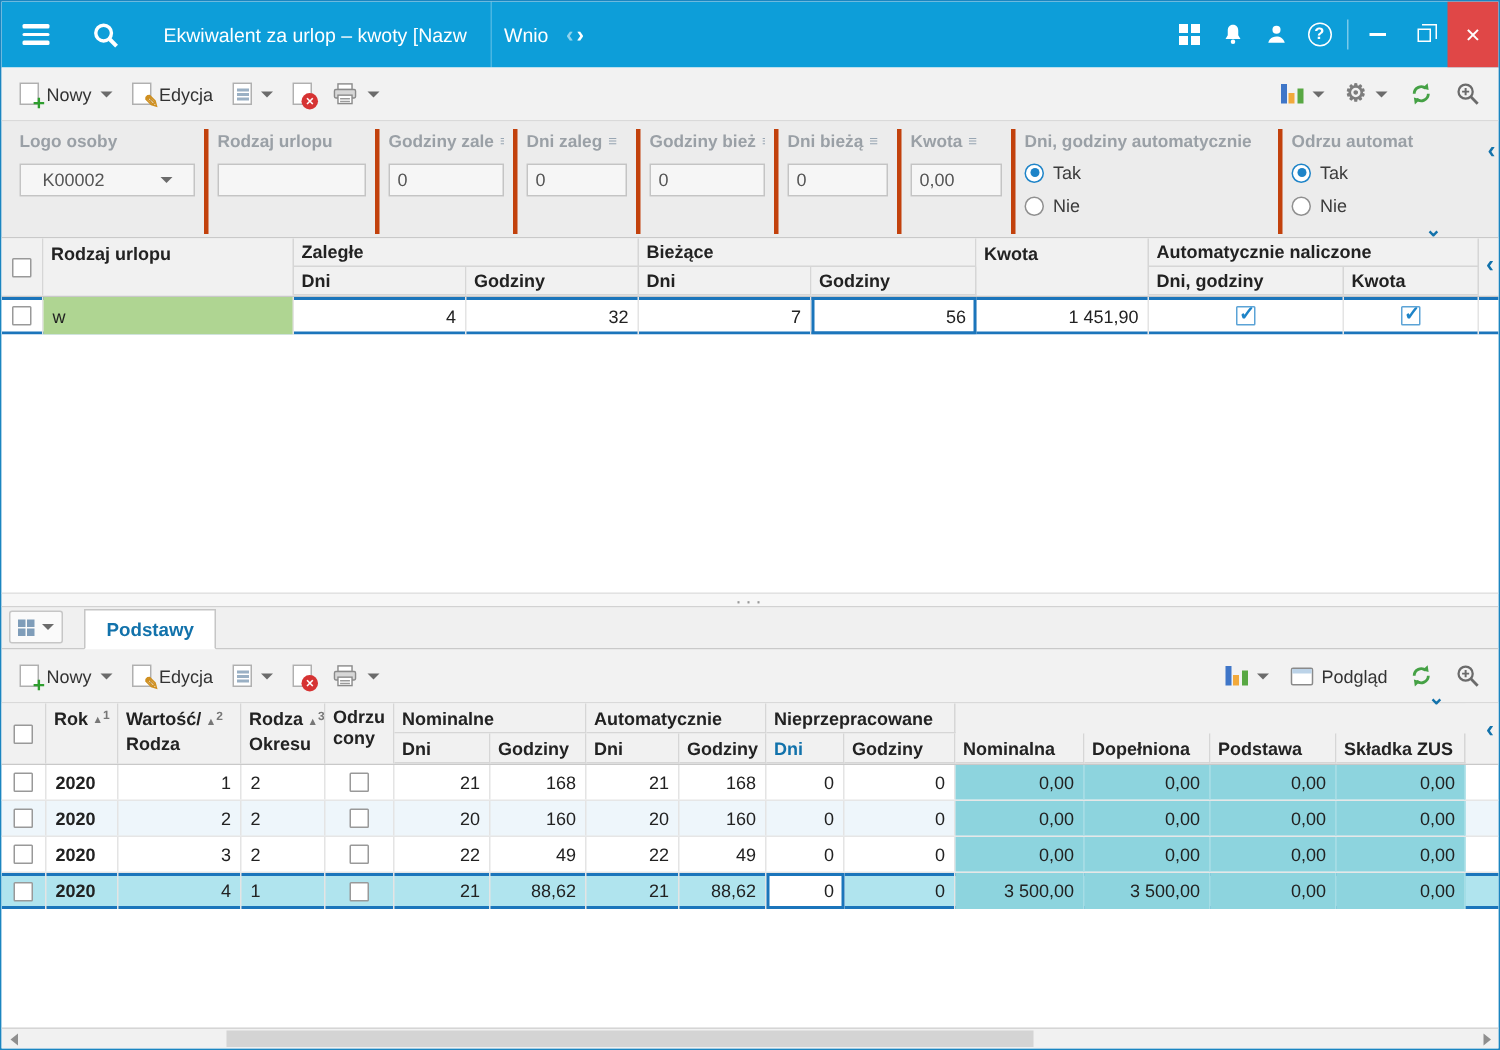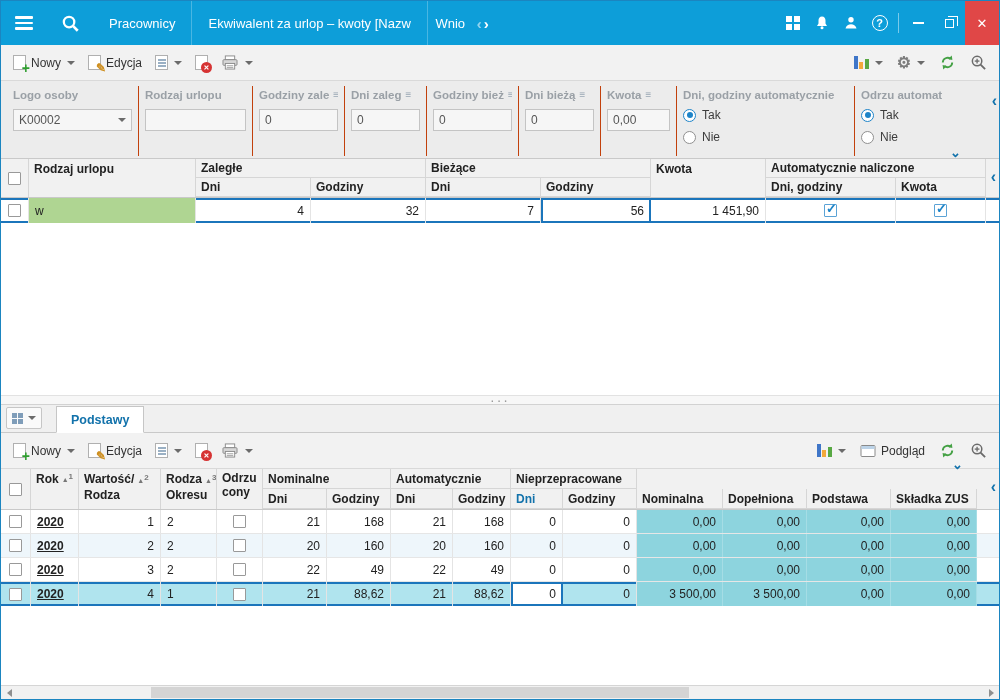--- a/index.html
+++ b/index.html
@@ -47,25 +47,25 @@
   .chart-icon i { width:4px; display:block; }
   .chart-icon .b1 { height:13px; background:#3f76c8; }
   .chart-icon .b2 { height:7px;  background:#f2a93b; }
   .chart-icon .b3 { height:10px; background:#58a843; }
   .gear-glyph { color:#7d7d7d; font-size:16px; line-height:1; font-style:normal; }
   .toolbar-right { margin-left:auto; display:flex; align-items:center; gap:2px; }
   .more-btn { position:absolute; right:36px; bottom:-2px; color:#1272ab; font-weight:bold; font-size:13px; line-height:10px; cursor:pointer; z-index:3; }
 
   
   .filter-panel { height:78px; background:#ececec; border-bottom:1px solid #c9c9c9; display:flex; padding:5px 4px 2px 6px; position:relative; flex-shrink:0; }
-  .fcol { padding:1px 6px; border-right:1px solid #c2410c; overflow:hidden; flex-shrink:0; }
+  .fcol { padding:1px 6px; border-right:3px solid #c2410c; overflow:hidden; flex-shrink:0; }
   .flabel { color:#9aa0a6; font-weight:bold; font-size:11.5px; height:15px; display:flex; align-items:center; gap:4px; white-space:nowrap; overflow:hidden; }
   .flabel .fmenu { color:#98a6b3; font-size:10px; font-style:normal; }
   .finput { margin-top:7px; height:22px; background:#f6f6f6; border:1px solid #c4c4c4; display:flex; align-items:center; padding:0 5px; color:#555; white-space:nowrap; overflow:hidden; }
-  .finput.dd { justify-content:space-between;gap:36px; }
+  .finput.dd { justify-content:center;gap:36px; }
   .fradio { margin-top:6px; display:flex; align-items:center; gap:6px; color:#3c3c3c; }
   .fradio + .fradio { margin-top:8px; }
   .radio { width:13px; height:13px; border-radius:50%; border:1px solid #909090; background:#fff; display:inline-flex; align-items:center; justify-content:center; flex-shrink:0; }
   .radio.on { border-color:#1e84c8; }
   .radio i { width:6px; height:6px; border-radius:50%; display:block; }
   .radio.on i { background:#1e84c8; }
   .panel-collapse { position:absolute; right:2px; top:12px; color:#1272ab; font-weight:bold; font-size:16px; line-height:1; cursor:pointer; }
   .filter-more { position:absolute; right:38px; bottom:0px; color:#1272ab; font-weight:bold; font-size:13px; line-height:10px; cursor:pointer; }
 
   
@@ -100,21 +100,21 @@
   .pivot-icon { display:grid; grid-template-columns:5px 5px; grid-auto-rows:5px; gap:1px; }
   .pivot-icon i { background:#7f9db9; }
   .ptab { height:27px; background:#fff; border:1px solid #c6c6c6; border-bottom:1px solid #fff; margin-bottom:-1px; padding:0 14px; display:flex; align-items:center; color:#1272ab; font-weight:bold; font-size:12.5px; cursor:pointer; }
 
   
   .g2hdr { display:grid; grid-template-columns:30px 48px 82px 56px 46px 64px 64px 62px 58px 52px 74px 86px 84px 84px 86px 1fr; grid-auto-rows:20px; border-bottom:1px solid #c9c9c9; position:relative; flex-shrink:0; background:#f1f1f1; }
   .g2row { display:grid; grid-template-columns:30px 48px 82px 56px 46px 64px 64px 62px 58px 52px 74px 86px 84px 84px 86px 1fr; height:24px; background:#fff; border-bottom:1px solid #e6e6e6; flex-shrink:0; }
   .g2row.alt { background:#eef6fb; }
   .g2row.sel { background:#b0e4ee; border-bottom:none; box-shadow:inset 0 2px 0 #1b75bb, inset 0 -2px 0 #1b75bb; }
   .c.val { background:#8dd4de; justify-content:flex-end; border-right:1px solid #a5dde5; }
-  .c.rok { font-weight:bold;text-decoration:underline; }
+  .c.rok { font-weight:bold; }
   .hc.bluecol { color:#1272ab; }
   .fill2 { flex:1; background:#fff; }
 
   
   .hscroll { height:14px; background:#f1f1f1; border-top:1px solid #d5d5d5; position:relative; flex-shrink:0; }
   .harrow { position:absolute; top:0; width:16px; height:100%; display:flex; align-items:center; justify-content:center; cursor:pointer; }
   .harrow.left { left:0; } .harrow.right { right:0; }
   .tri-l { width:0; height:0; border-top:4px solid transparent; border-bottom:4px solid transparent; border-right:5px solid #8f8f8f; }
   .tri-r { width:0; height:0; border-top:4px solid transparent; border-bottom:4px solid transparent; border-left:5px solid #8f8f8f; }
   .hthumb { position:absolute; left:150px; top:1px; height:11px; width:538px; background:#d4d4d4; cursor:grab; }
@@ -132,23 +132,20 @@
           <i></i>
         </span>
     </div>
     <div class="tb-btn">
       <svg width="19" height="19" viewBox="0 0 20 20">
           <circle cx="8.5" cy="8.5" r="5.5" fill="none" stroke="#fff" stroke-width="2.4"></circle>
           <line x1="12.8" y1="12.8" x2="17.6" y2="17.6" stroke="#fff" stroke-width="2.8"></line>
         </svg>
     </div>
     <nav class="tb-tabs">
-      <div class="tb-tab">
-          <span>Pracownicy</span>
-        </div>
       <div class="tb-tab trunc">
           <span>Ekwiwalent za urlop – kwoty [Nazw</span>
         </div>
       <div class="tb-tab tiny">
           <span>Wnio</span>
         </div>
     </nav>
     <div class="tab-nav">
       <span class="dim">‹</span>
       <span>›</span>

